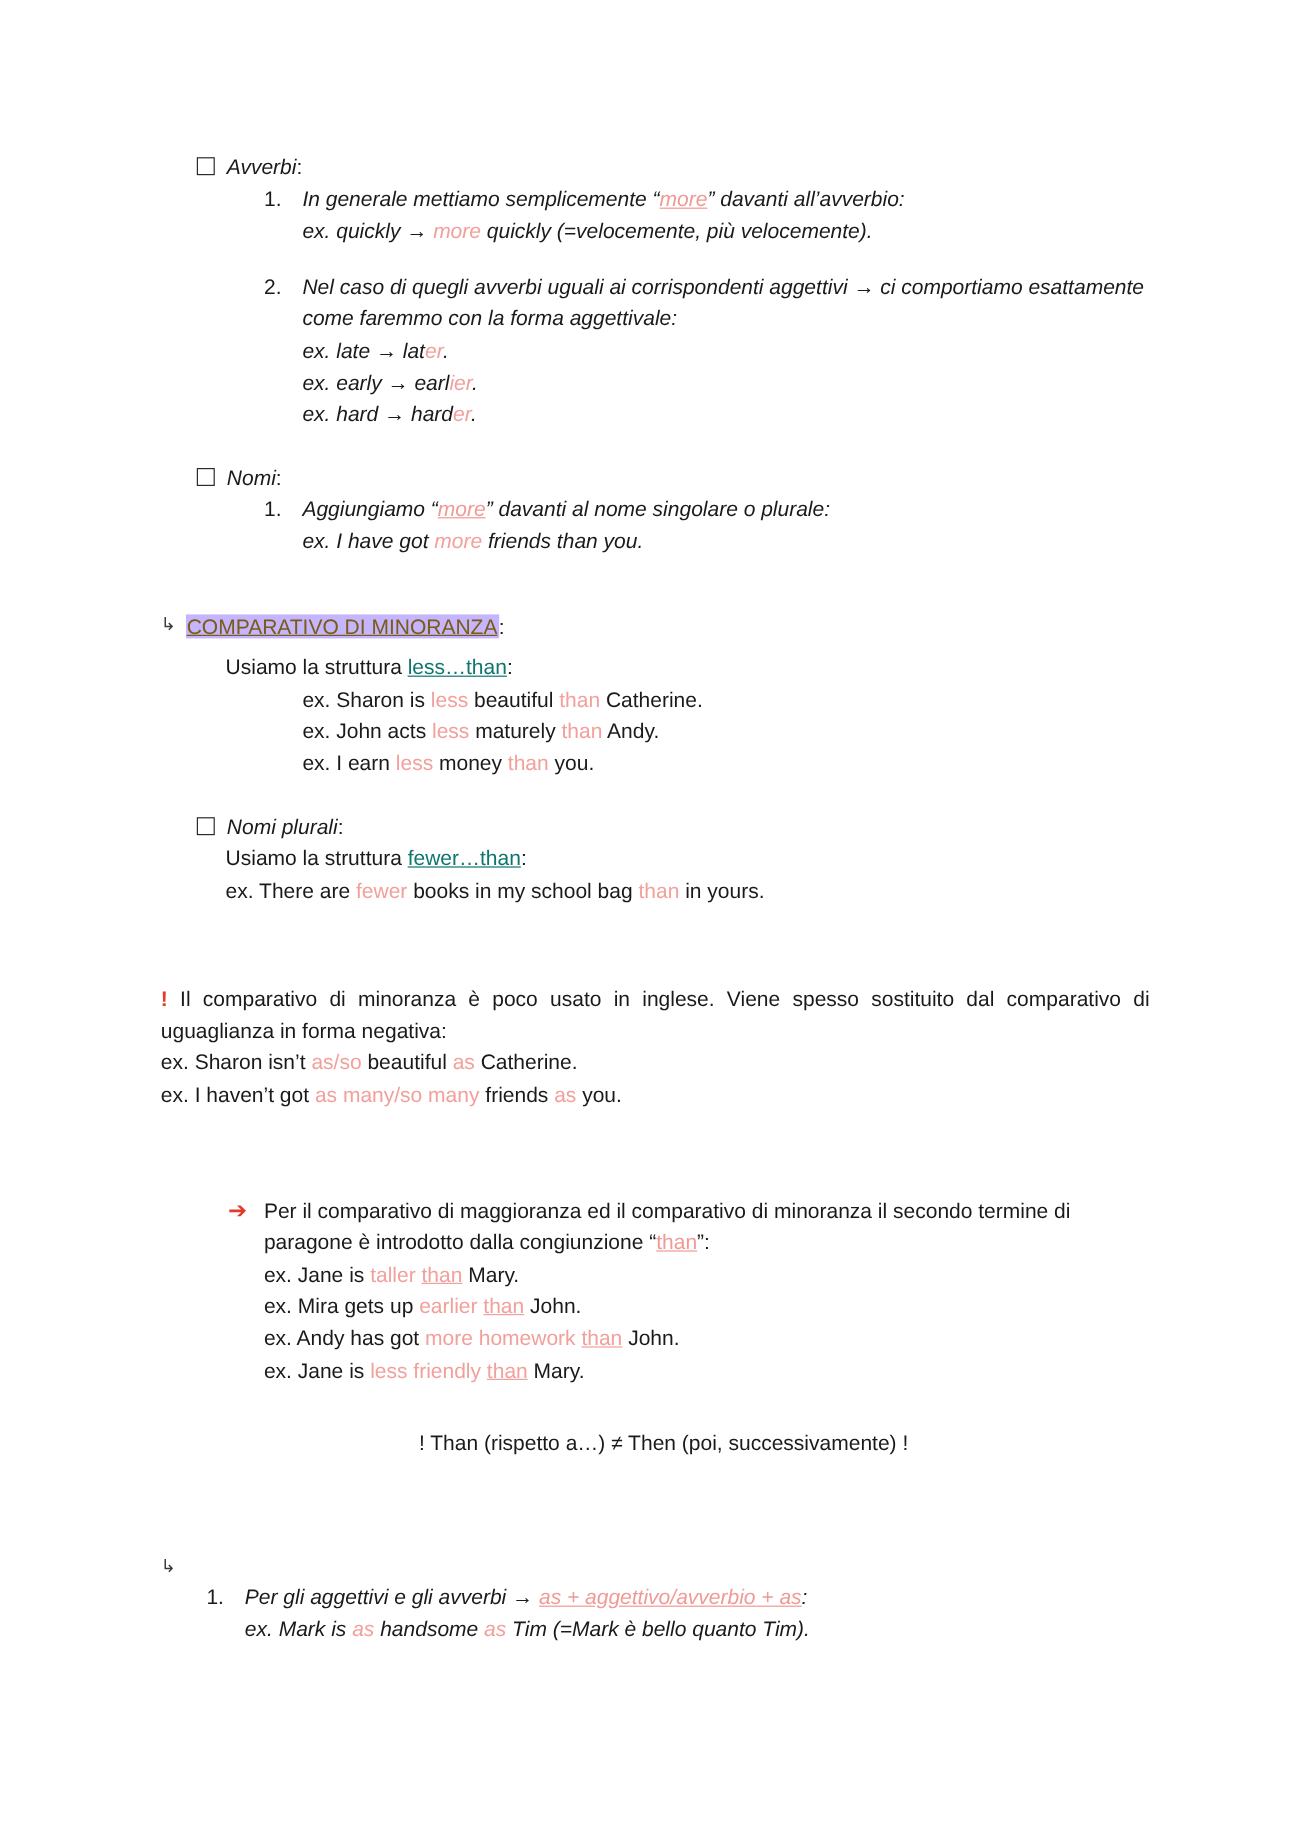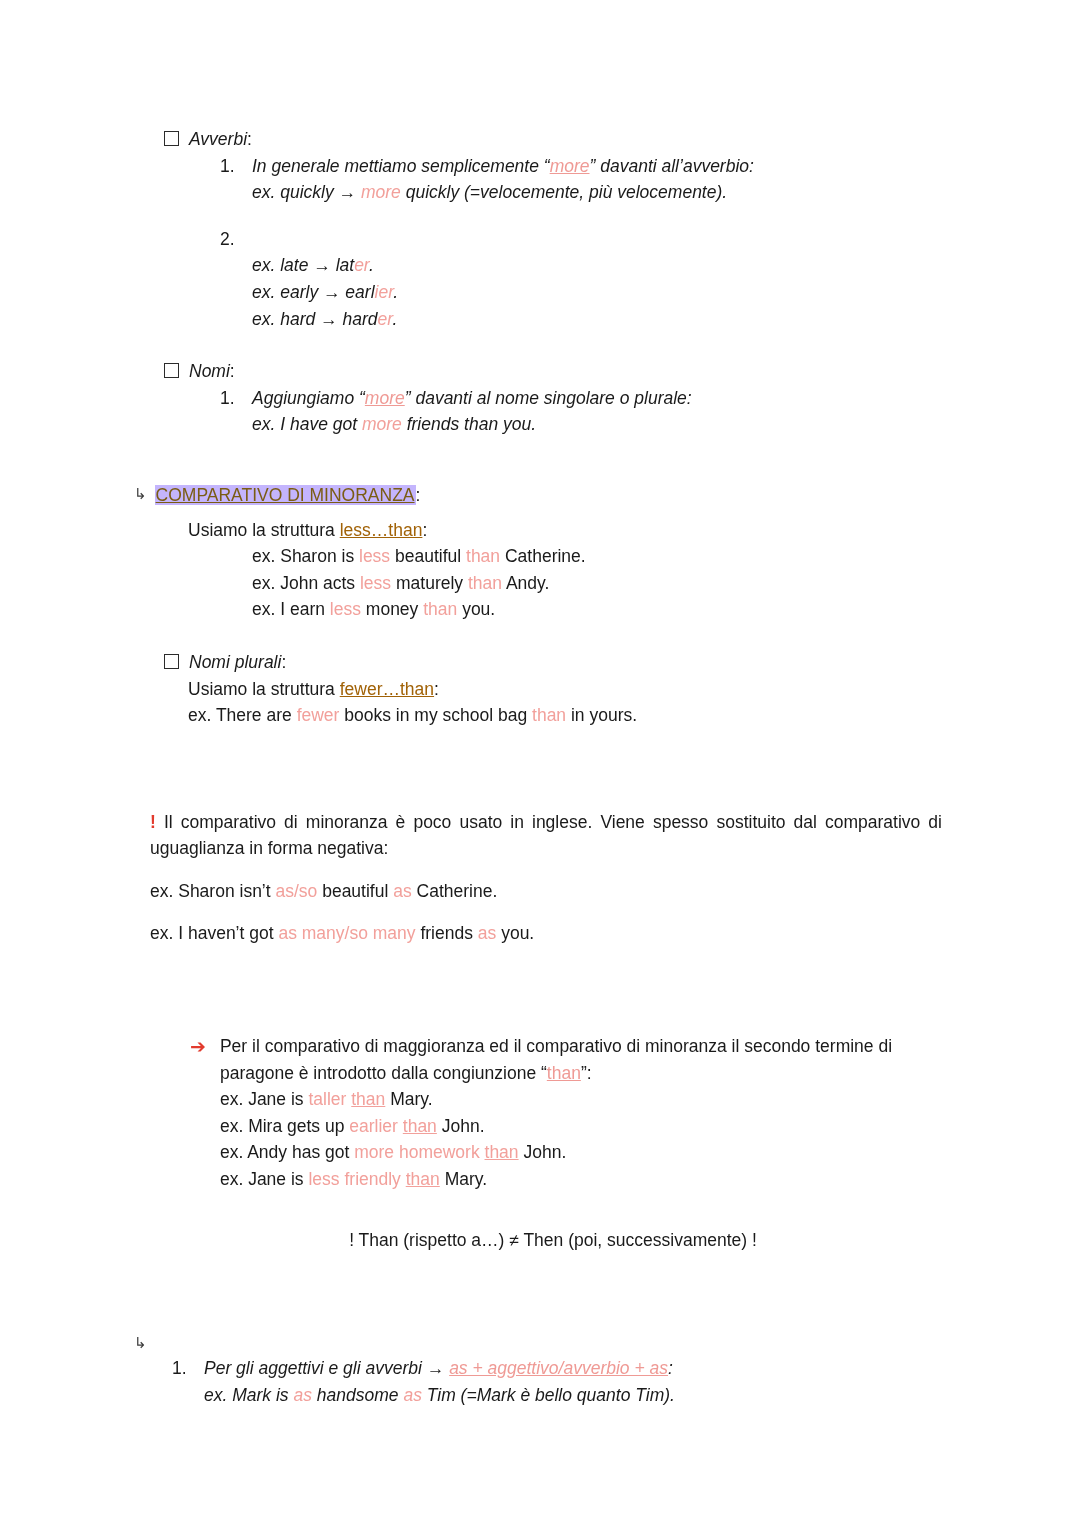--- a/index.html
+++ b/index.html
@@ -80,35 +80,35 @@
     color: #7a5c14;
     background: #c4b5fd;
     padding: 0 1px;
     font-size: 17.5px;
   }
 
   .pink { color: #f2a09b; }
   .red { color: #e23b2e; font-weight: bold; }
   .u { text-decoration: underline; }
   .pink-u { color: #ef9a95; text-decoration: underline; }
-  .brown-u { color: #a16207; text-decoration: underline; }
+  .brown-u { color: #0f766e; text-decoration: underline; }
   .it { font-style: italic; }
 
   .spacer-8 { height: 8px; }
   .spacer-20 { height: 20px; }
   .spacer-26 { height: 26px; }
   .spacer-34 { height: 34px; }
   .spacer-44 { height: 44px; }
 
   .note {
     margin-left: 6px;
     width: 824px;
     text-align: justify;
   }
-  .note p { margin: 16px; }
+  .note p { margin: 0; }
 
   .bigarrow-row {
     display: flex;
     align-items: flex-start;
     margin-left: 62px;
     gap: 14px;
   }
   .bigarrow {
     color: #e23b2e;
     font-size: 19px;
@@ -139,20 +139,21 @@
         <br>
         <span>ex. quickly → </span><span class="pink">more</span><span> quickly (=velocemente, più velocemente).</span>
       </span>
     </div>
 
     <div class="spacer-20"></div>
 
     <div class="ol-item">
       <span class="ol-num">2.</span>
       <span class="ol-body">
+        <span>Nel caso di quegli avverbi uguali ai corrispondenti aggettivi → ci comportiamo esattamente come faremmo con la forma aggettivale:</span>
         <br>
         <span>ex. late → lat</span><span class="pink">er</span><span>.</span>
         <br>
         <span>ex. early → earl</span><span class="pink">ier</span><span>.</span>
         <br>
         <span>ex. hard → hard</span><span class="pink">er</span><span>.</span>
       </span>
     </div>
 
     <div class="spacer-26"></div>

